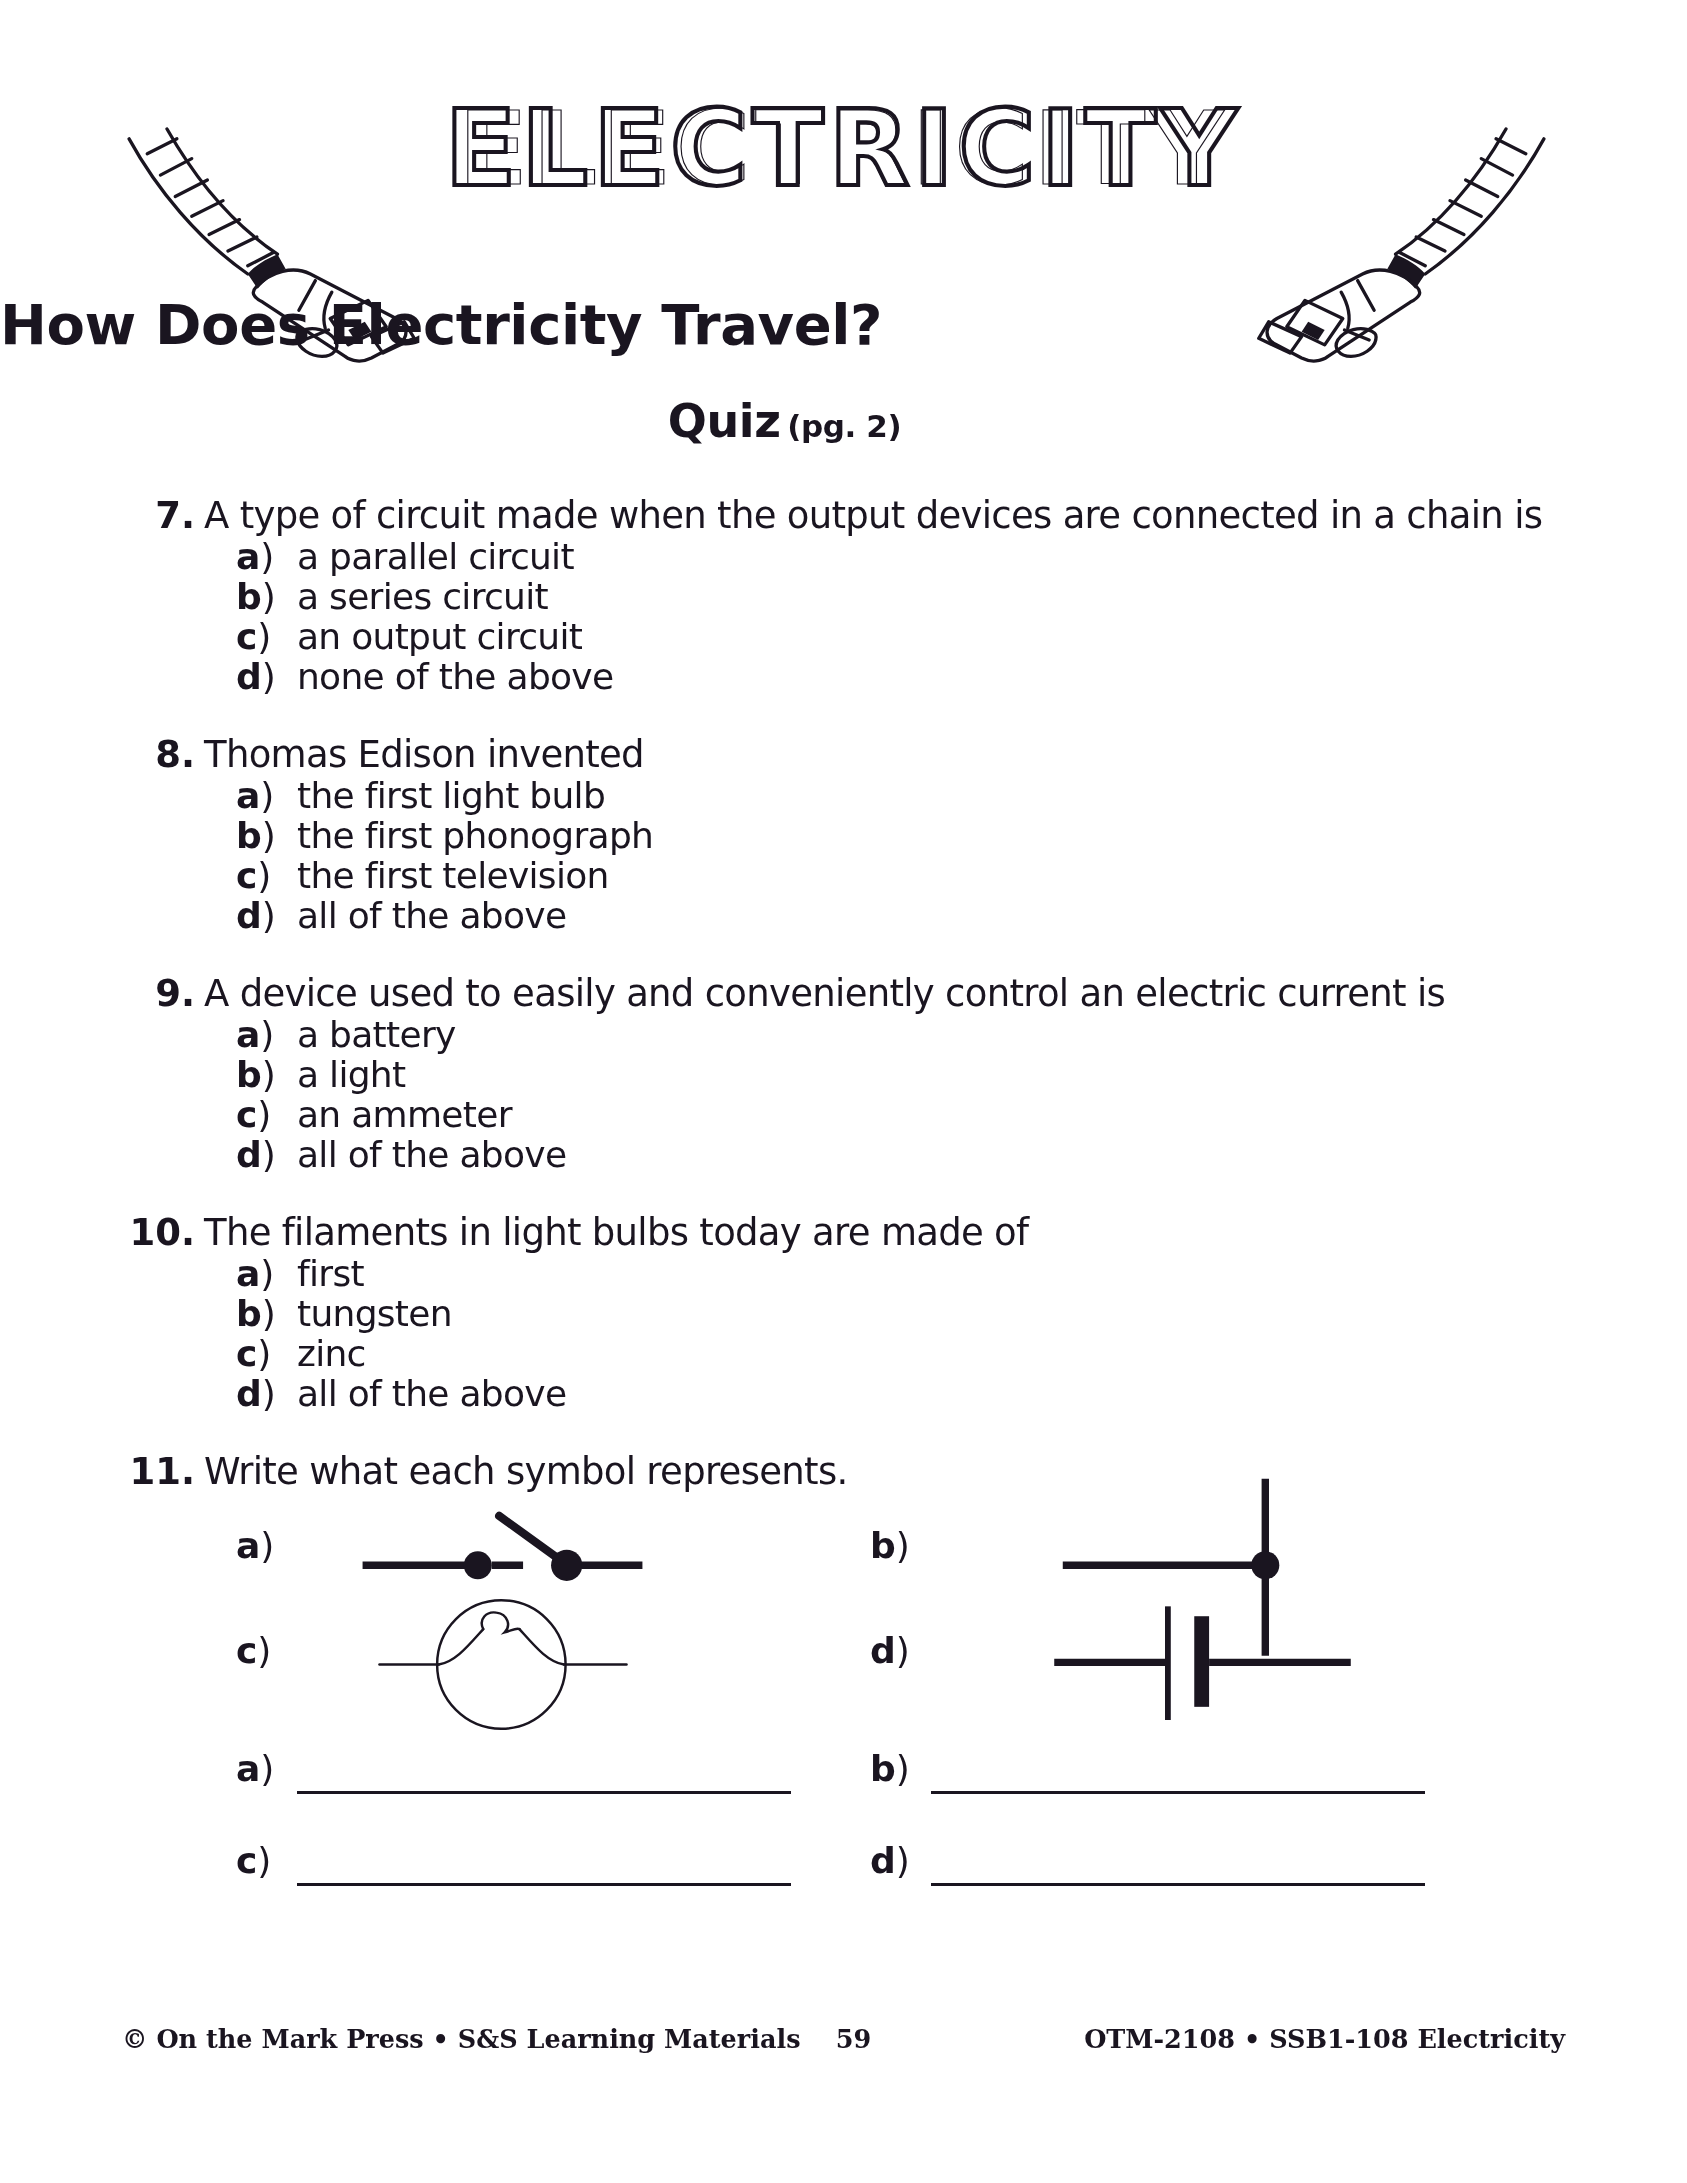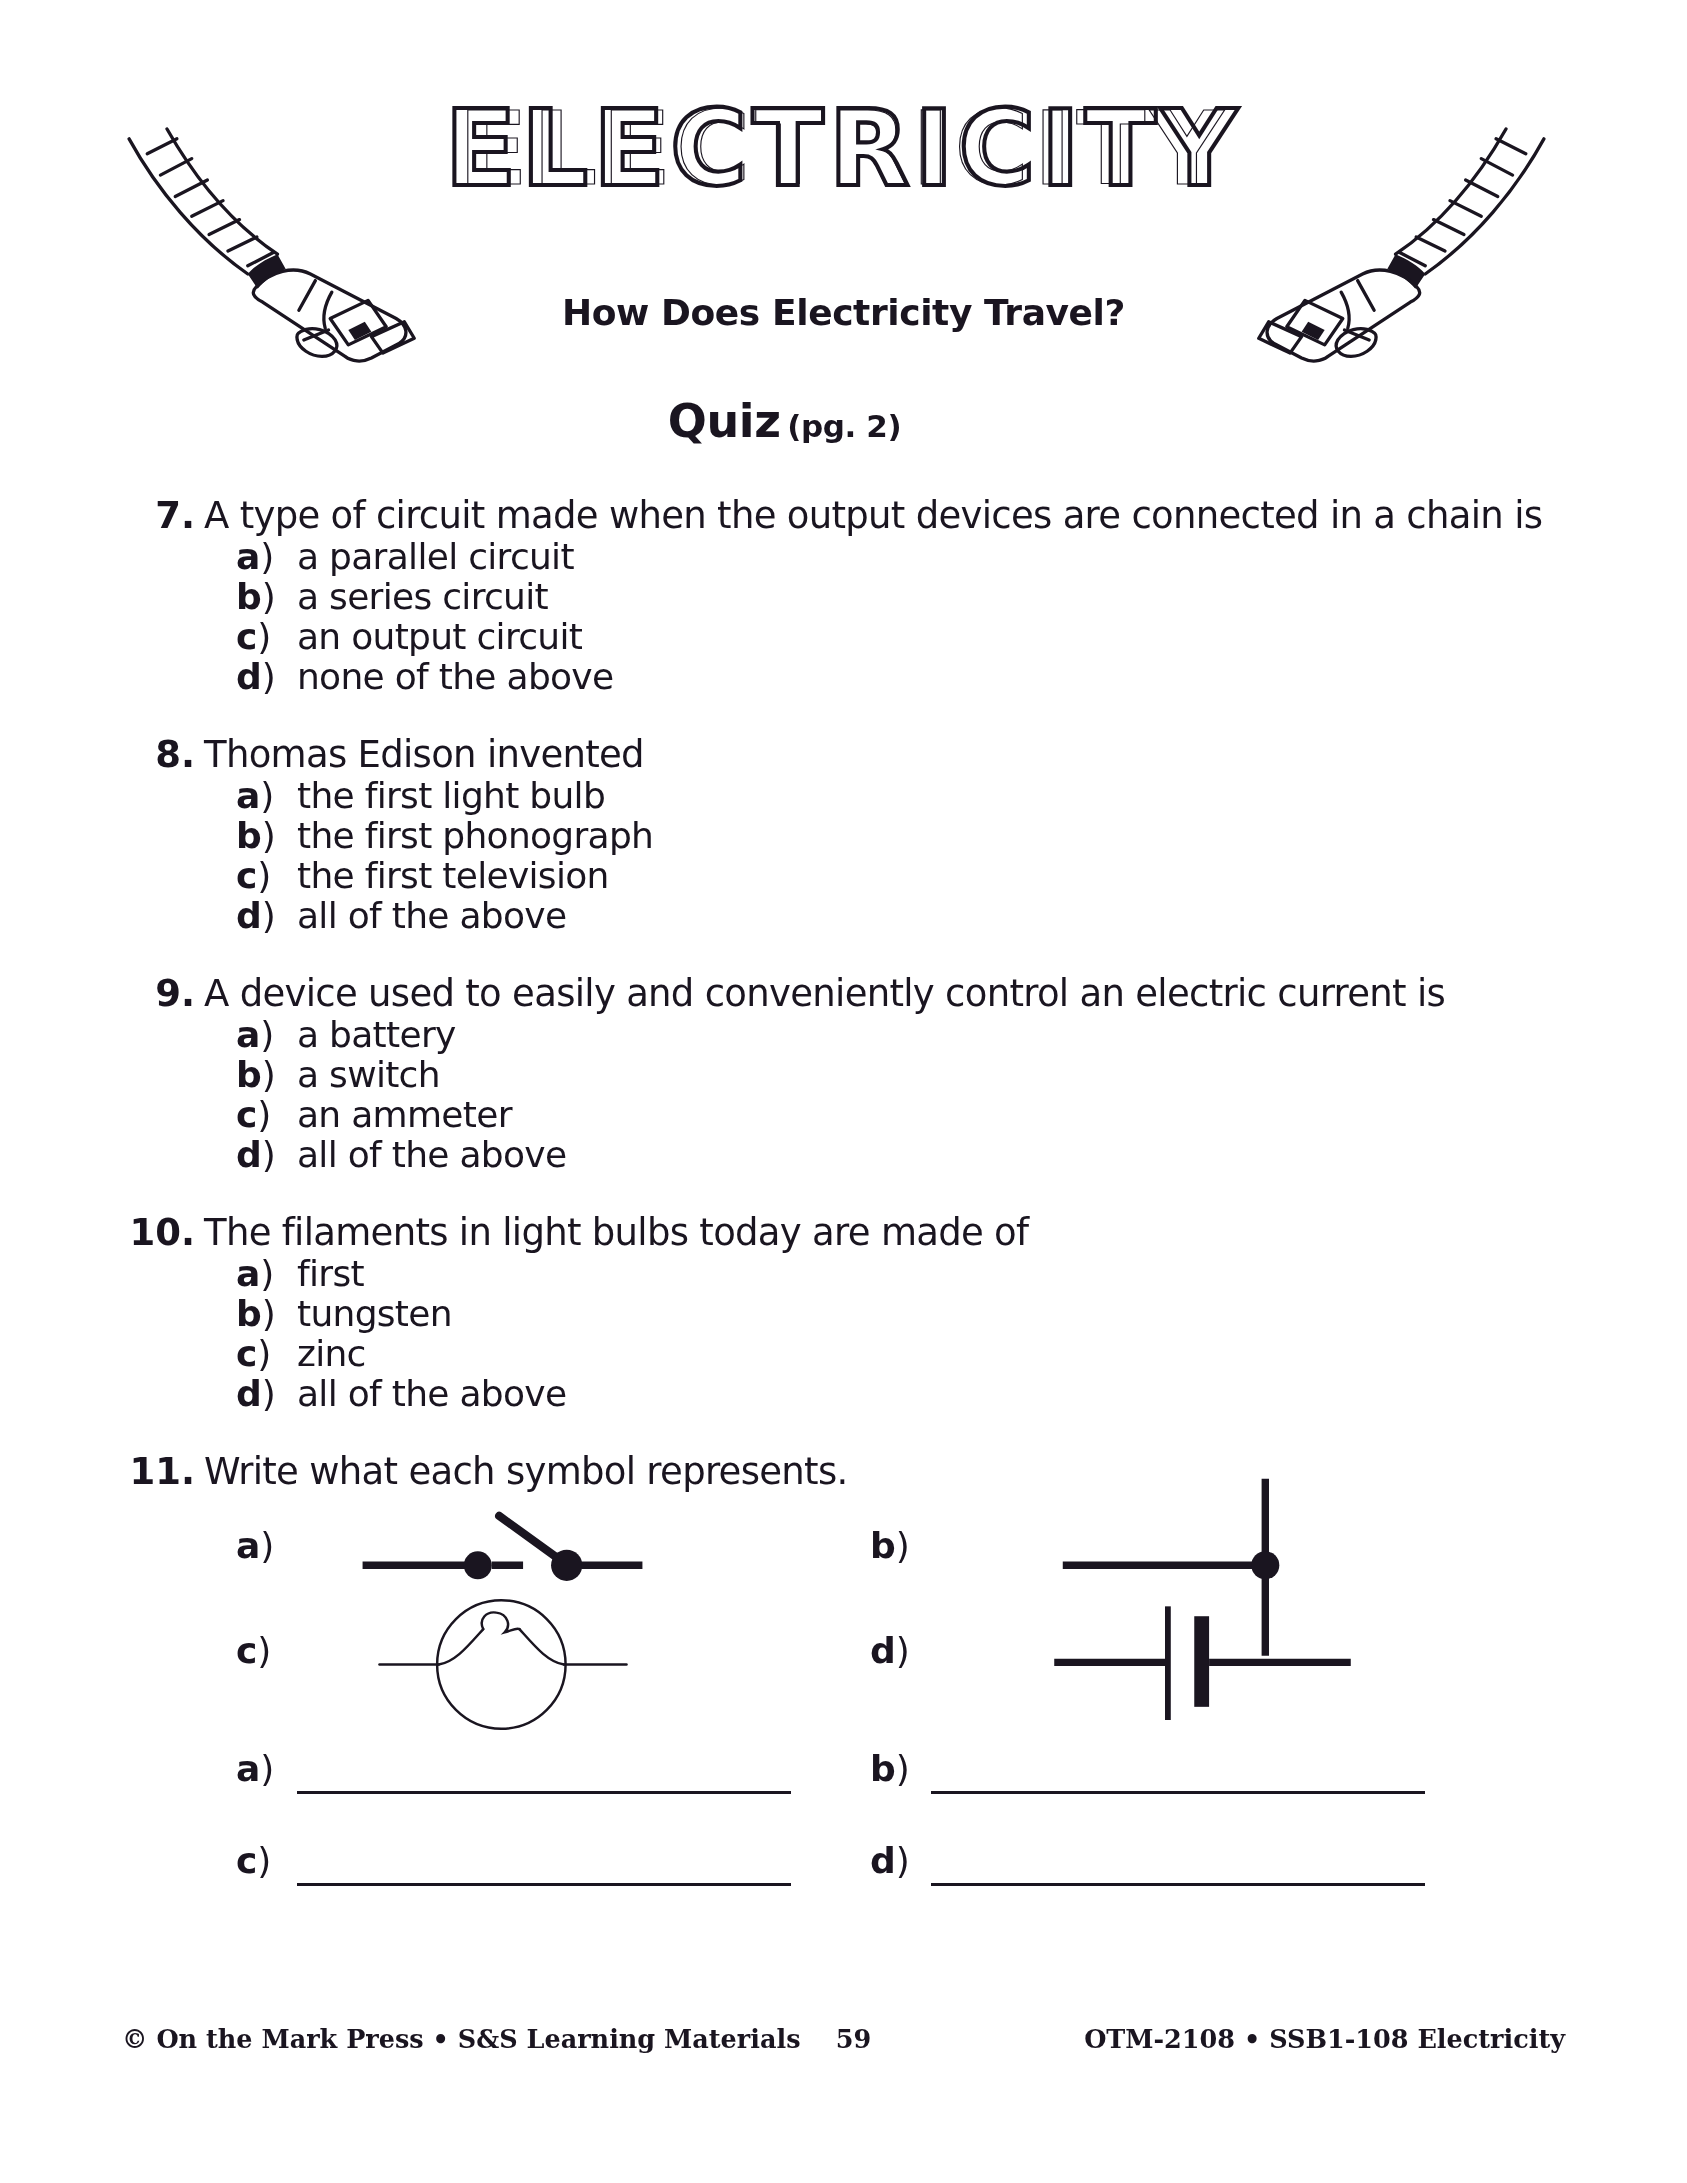--- a/index.html
+++ b/index.html
@@ -59,24 +59,23 @@
     color: transparent;
     -webkit-text-stroke: 1.2px #1a1520;
     transform: scale(0.965);
     transform-origin: 50% 50%;
   }
 
   #subtitle {
     position: absolute;
     left: 0; top: 292px;
     width: 1687px;
-    text-align: center;
-    font-family: "DejaVu Sans", sans-serif;
-    font-weight: 700;
-    font-size: 36px;
+    font-family: "DejaVu Sans", sans-serif;
+    font-weight: 700;
+    font-size: 56px;
     letter-spacing: -0.4px;
     white-space: nowrap;
   }
 
   #quiz-line {
     position: absolute;
     left: 0; top: 394px;
     width: 1569px;
     text-align: center;
     white-space: nowrap;
@@ -344,21 +343,21 @@
       <div class="q-head">
         <span class="q-num">9.</span>
         <span class="q-text">A device used to easily and conveniently control an electric current is</span>
       </div>
       <div class="option-row">
         <span class="opt-letter"><b>a</b><span class="paren">)</span></span>
         <span class="opt-text">a battery</span>
       </div>
       <div class="option-row">
         <span class="opt-letter"><b>b</b><span class="paren">)</span></span>
-        <span class="opt-text">a switch</span>
+        <span class="opt-text">a light</span>
       </div>
       <div class="option-row">
         <span class="opt-letter"><b>c</b><span class="paren">)</span></span>
         <span class="opt-text">an ammeter</span>
       </div>
       <div class="option-row">
         <span class="opt-letter"><b>d</b><span class="paren">)</span></span>
         <span class="opt-text">all of the above</span>
       </div>
     </div>

